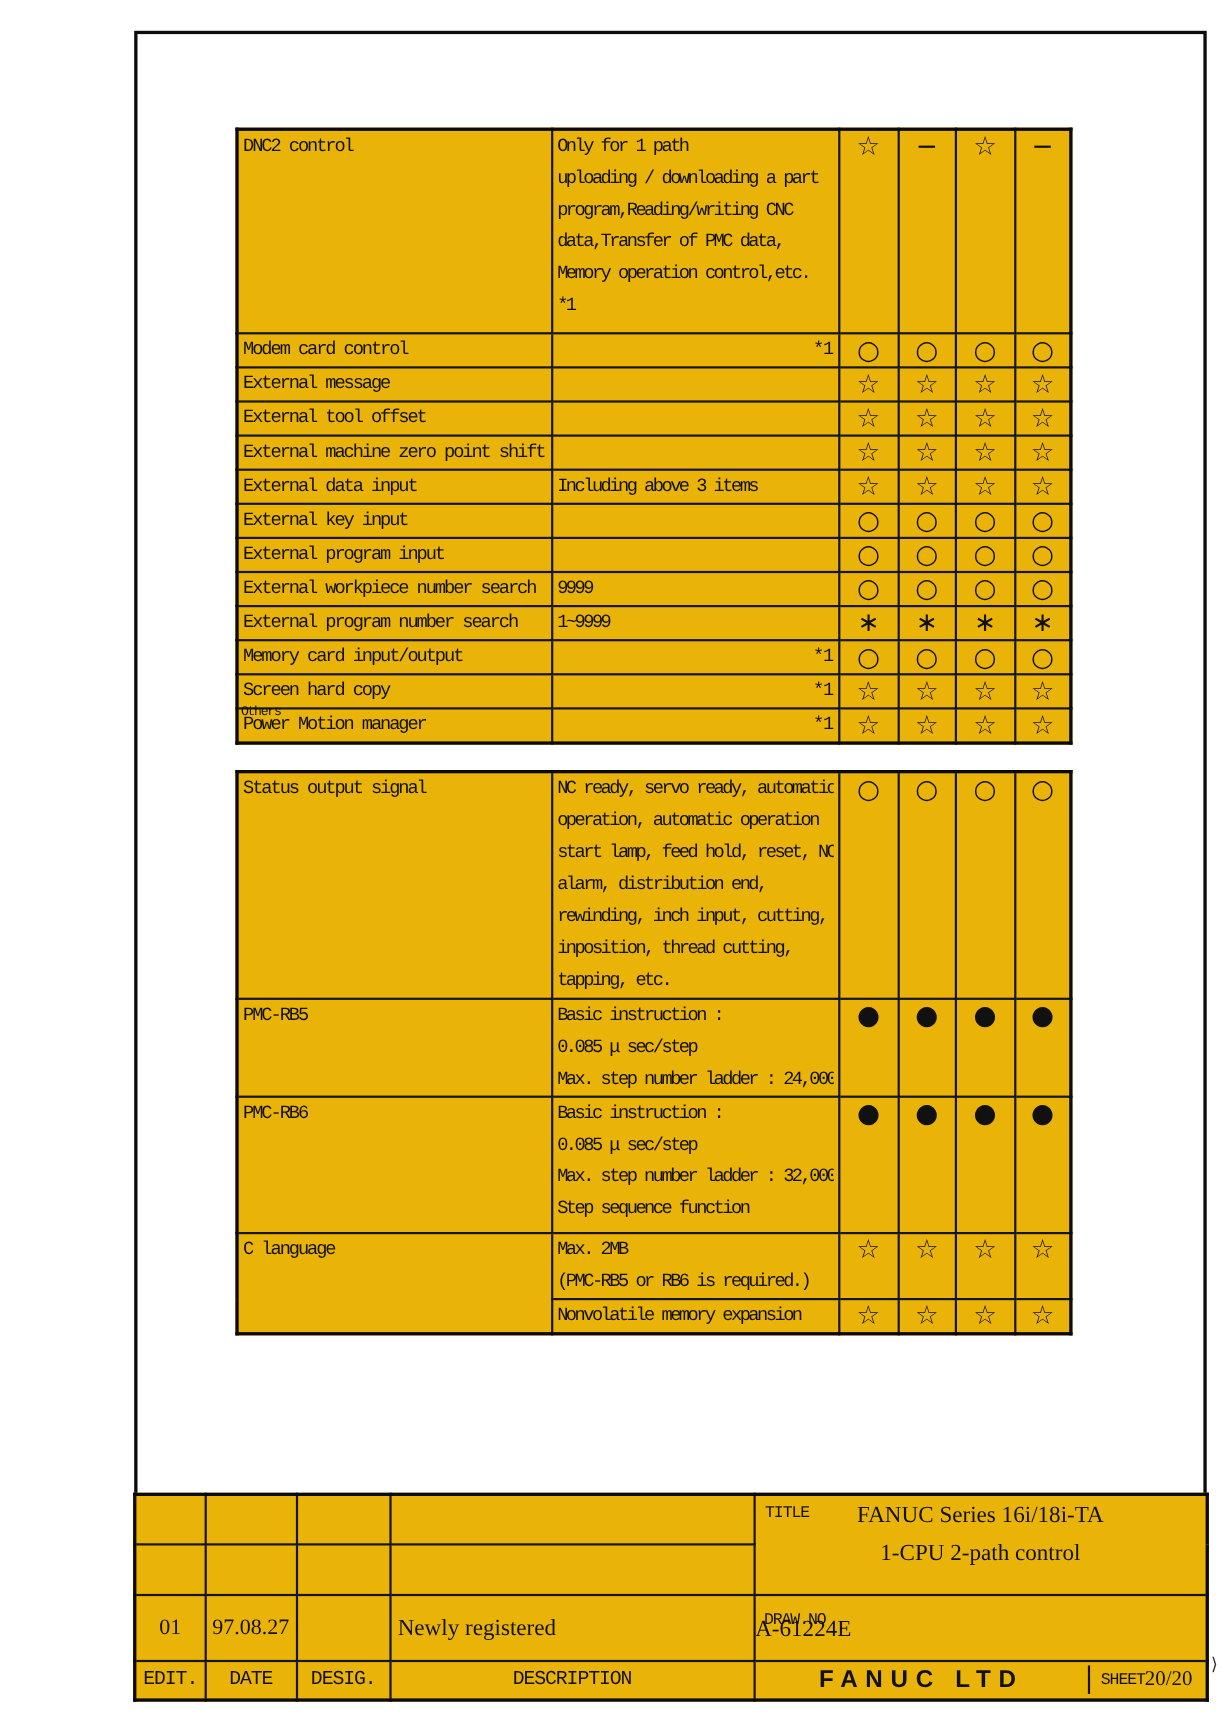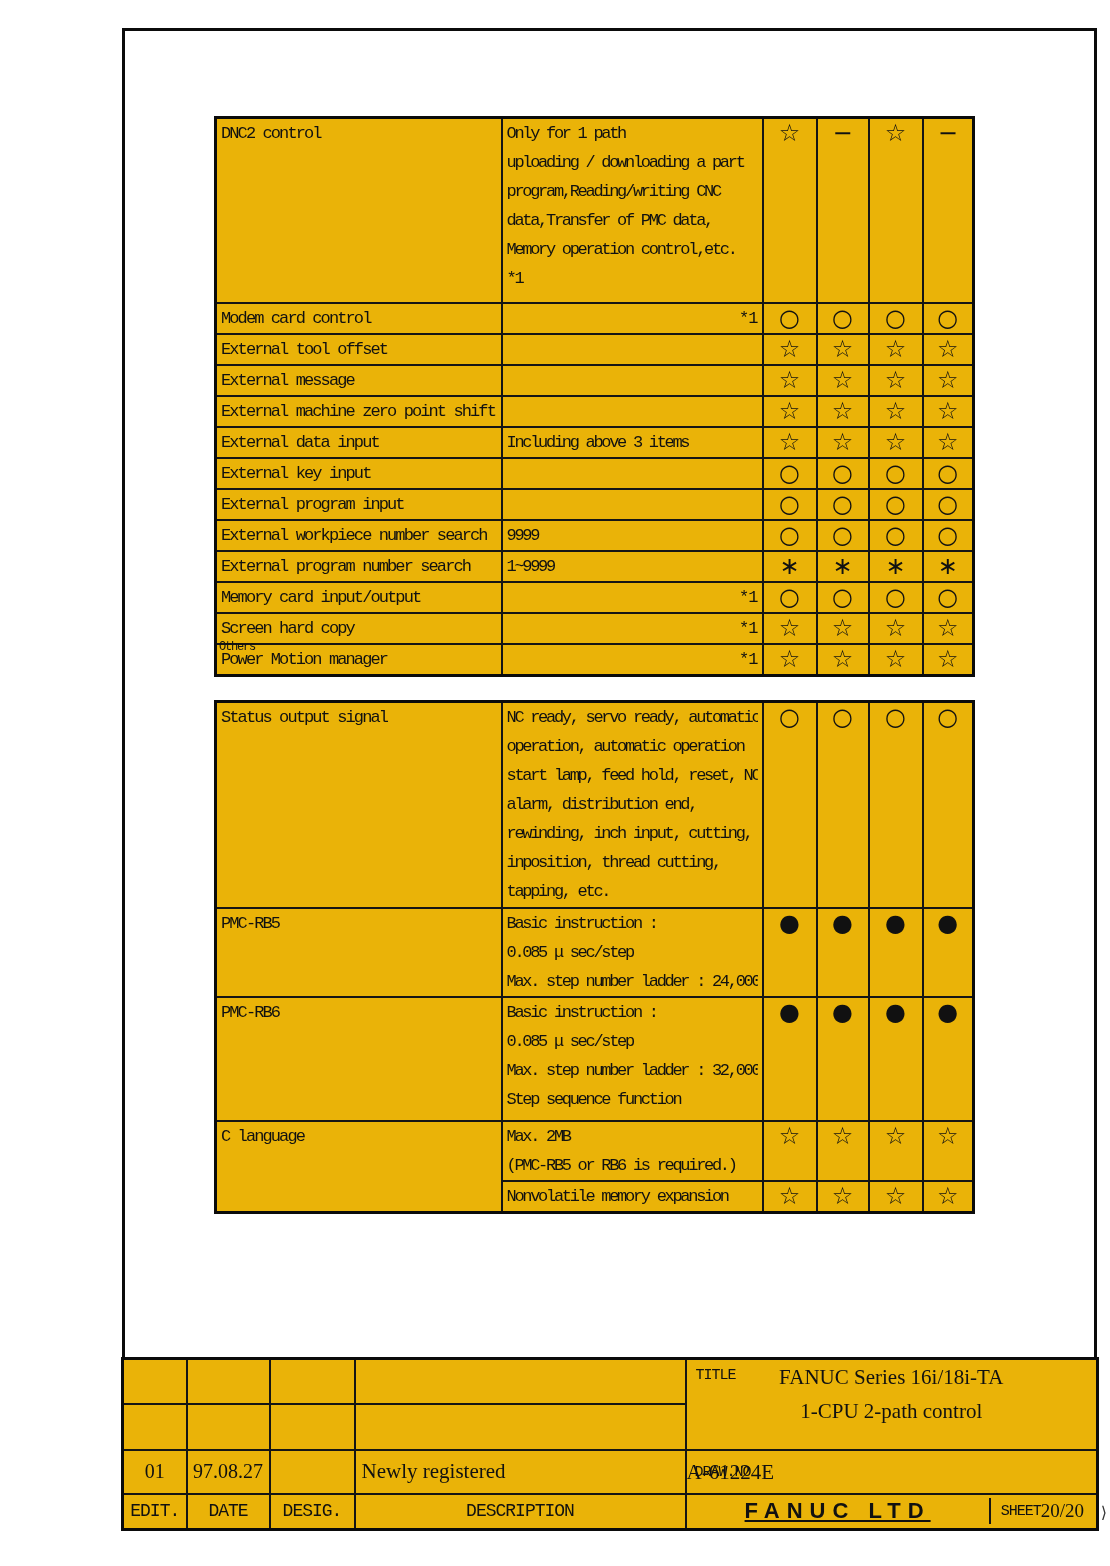--- a/index.html
+++ b/index.html
@@ -29,36 +29,36 @@
     text-align:center;vertical-align:top;padding:1px 0 0 0;
     font-family:"DejaVu Sans",sans-serif;font-size:24px;line-height:29px;letter-spacing:0;
   }
   .others{
     position:absolute;left:219px;top:640px;font-size:12px;letter-spacing:-1.2px;
   }
   
   #tb{left:121px;top:1357px;width:975px;border:3px solid #0b0b0b;}
   #tb td{border:2px solid #151515;padding:0;overflow:hidden;vertical-align:middle;margin-left:40px;}
   col.b1{width:64px;} col.b2{width:83px;} col.b3{width:85px;} col.b4{width:331px;} col.b5{width:412px;}
-  tr.bh1{height:45px;} tr.bh2{height:46px;} tr.bh3{height:44px;} tr.bh4{height:36px;}
+  tr.bh1{height:45px;} tr.bh2{height:46px;} tr.bh3{height:60px;} tr.bh4{height:36px;}
   .serif{font-family:"Liberation Serif",serif;letter-spacing:0;}
   .rev-val{font-size:20px;text-align:center;}
   .rev-desc{font-size:21px;text-align:left;padding:0 0 0 6px !important;}
   .colhead{font-size:18px;letter-spacing:-1px;text-align:center;}
   .title-cell{position:relative;vertical-align:top !important;}
   .tb-small{position:absolute;left:9px;top:7px;font-size:15px;letter-spacing:-1px;}
   .title-lines{margin-top:14px;text-align:center;}
   .title-l{display:block;font-size:21px;line-height:34px;}
   .drawno-cell{position:relative;}
   .drawno-label{position:absolute;left:8px;top:13px;font-size:15px;letter-spacing:-1px;}
   .drawno-val{display:block;text-align:left;font-size:21px;line-height:40px;}
   .split{display:flex;height:100%;align-items:stretch;}
   .company{
     width:304px;display:flex;align-items:center;justify-content:center;
-    font-family:"Liberation Sans",sans-serif;font-weight:bold;font-size:22px;letter-spacing:7px;text-decoration:underline;
+    font-family:"Liberation Sans",sans-serif;font-weight:bold;font-size:22px;letter-spacing:7px;
   }
   .sheet{
     flex:1;border-left:2px solid #151515;display:flex;align-items:center;
     justify-content:space-between;padding:0 12px 0 10px;
   }
   .sheet-label{font-size:15px;letter-spacing:-1px;}
   .sheet-val{font-size:19px;}
   .edge-mark{position:absolute;left:1099px;top:1503px;font-size:16px;color:#333;}
 </style>
 </head>
@@ -93,29 +93,29 @@
   </tr>
   <tr class="h30">
     <td class="lbl"><span>Modem card control</span></td>
     <td class="desc note"><span>*1</span></td>
     <td class="sy">○</td>
     <td class="sy">○</td>
     <td class="sy">○</td>
     <td class="sy">○</td>
   </tr>
   <tr class="h30">
+    <td class="lbl"><span>External message</span></td>
+    <td class="desc"></td>
+    <td class="sy">☆</td>
+    <td class="sy">☆</td>
+    <td class="sy">☆</td>
+    <td class="sy">☆</td>
+  </tr>
+  <tr class="h30">
     <td class="lbl"><span>External tool offset</span></td>
-    <td class="desc"></td>
-    <td class="sy">☆</td>
-    <td class="sy">☆</td>
-    <td class="sy">☆</td>
-    <td class="sy">☆</td>
-  </tr>
-  <tr class="h30">
-    <td class="lbl"><span>External message</span></td>
     <td class="desc"></td>
     <td class="sy">☆</td>
     <td class="sy">☆</td>
     <td class="sy">☆</td>
     <td class="sy">☆</td>
   </tr>
   <tr class="h30">
     <td class="lbl"><span>External machine zero point shift</span></td>
     <td class="desc"></td>
     <td class="sy">☆</td>

